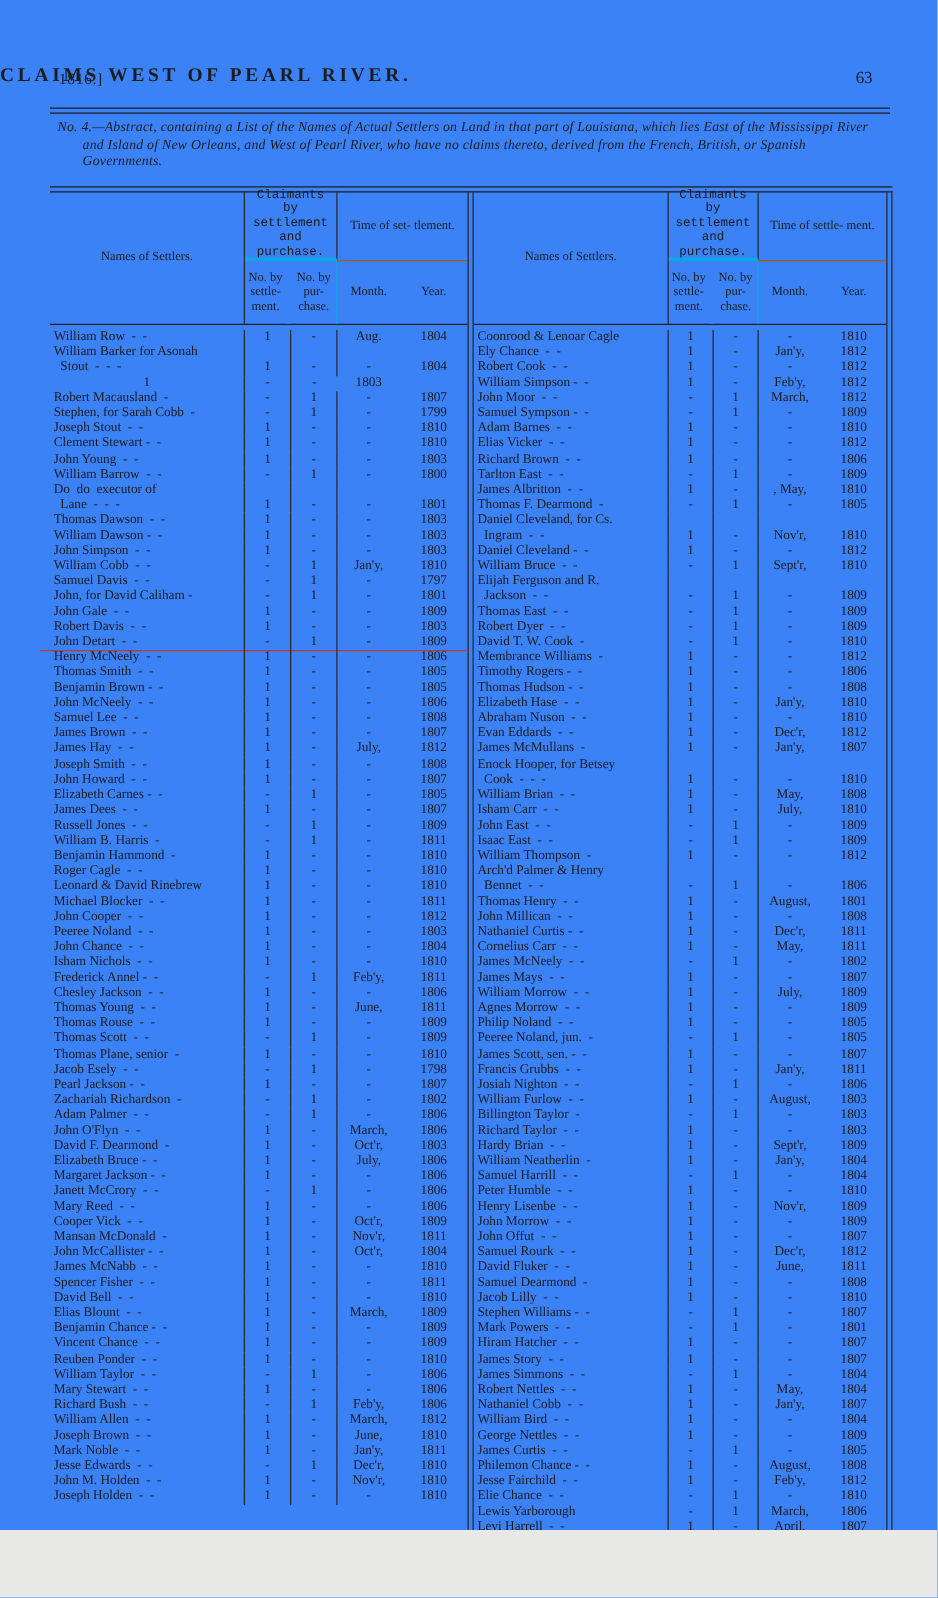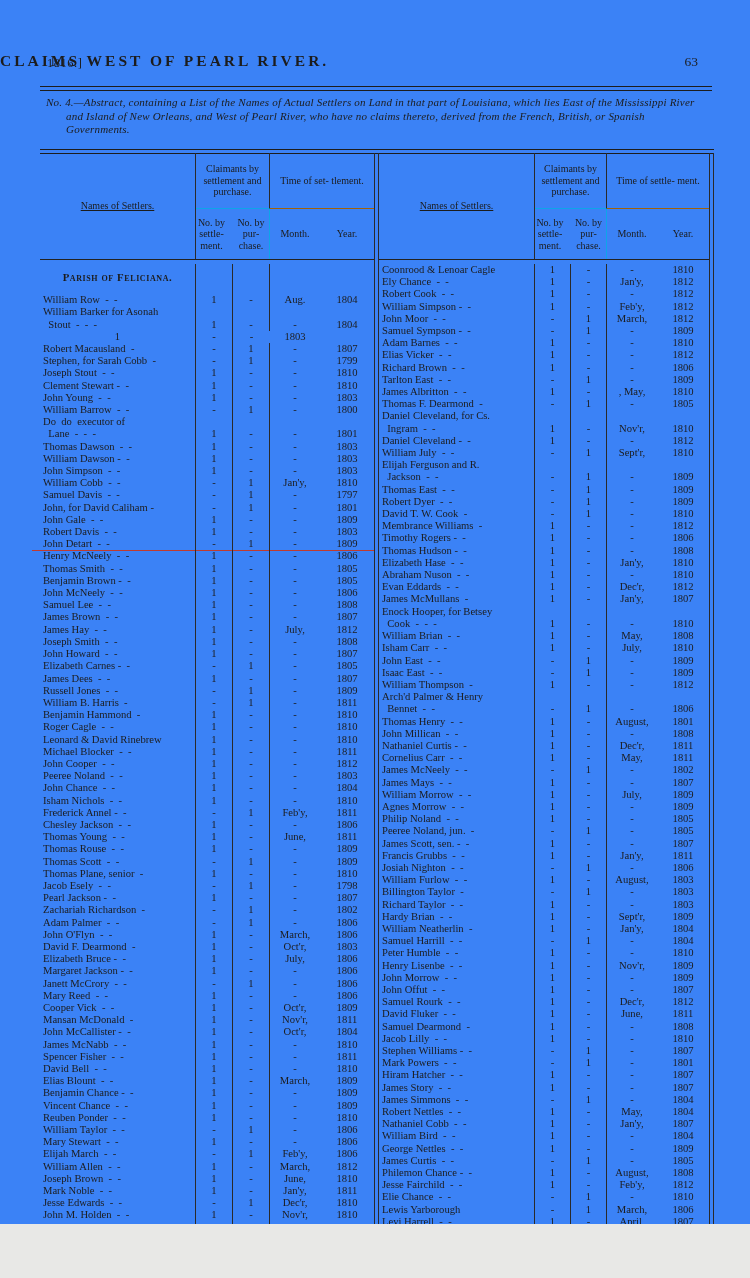--- a/index.html
+++ b/index.html
@@ -27,27 +27,27 @@
   .vsep{width:3px;border-left:1.1px solid #2a2a2a;border-right:1.1px solid #2a2a2a;}
   .tbl{display:flex;flex-direction:column;}
   #tbl-left{width:334px;}
   #tbl-right{width:330px;}
   
   .thead{display:grid;grid-template-rows:56px 50px;border-bottom:1.5px solid #222;}
   #tbl-left .thead{grid-template-columns:156px 37px 37px 50px 54px;}
   #tbl-right .thead{grid-template-columns:156px 36px 36px 50px 52px;}
   .thead div{font-size:10px;line-height:11.5px;text-align:center;}
   .h-names{grid-row:1/3;grid-column:1/2;border-right:1px solid #2a2a2a;
-    display:flex;align-items:center;justify-content:center;font-size:11px;text-decoration:underline;}
+    display:flex;align-items:center;justify-content:center;font-size:11px;}
   .h-claim{grid-row:1/2;grid-column:2/4;border-right:1px solid #2a2a2a;
-    border-bottom:1px solid #0ea5e9;display:flex;align-items:center;justify-content:center;
-    padding:2px 1px;}
+    border-bottom:3px solid #0ea5e9;display:flex;align-items:center;justify-content:center;
+    padding:2px 1px;font-family:Liberation Mono, monospace;}
   .h-time{grid-row:1/2;grid-column:4/6;border-bottom:1px solid #a16207;
     display:flex;align-items:center;justify-content:center;padding:2px 6px;font-size:10.5px;}
-  .h-sett{grid-row:2/3;grid-column:2/3;border-right:6px solid #3b82f6;
+  .h-sett{grid-row:2/3;grid-column:2/3;border-right:4px solid #3b82f6;
     display:flex;align-items:center;justify-content:center;padding:1px;}
   .h-pur{grid-row:2/3;grid-column:3/4;border-right:1px solid #0ea5e9;
     display:flex;align-items:center;justify-content:center;padding:1px;}
   .h-month{grid-row:2/3;grid-column:4/5;display:flex;align-items:center;justify-content:center;font-size:10.5px;}
   .h-year{grid-row:2/3;grid-column:5/6;display:flex;align-items:center;justify-content:center;font-size:10.5px;}
   
   .tbody{padding-top:4px;flex:1;}
   .trow{display:grid;position:relative;}
   #tbl-left .trow{grid-template-columns:156px 37px 37px 50px 54px;}
   #tbl-right .trow{grid-template-columns:156px 36px 36px 50px 52px;}
@@ -83,21 +83,20 @@
         <div class="h-names">Names of Settlers.</div>
         <div class="h-claim">Claimants by settlement and purchase.</div>
         <div class="h-time">Time of set- tlement.</div>
         <div class="h-sett">No. by settle- ment.</div>
         <div class="h-pur">No. by pur- chase.</div>
         <div class="h-month">Month.</div>
         <div class="h-year">Year.</div>
       </div>
       <div class="tbody" id="left-body">
           <div class="trow section-row">
-            <div class="c name">Parish of Feliciana.</div>
             <div class="c num"></div>
             <div class="c num"></div>
             <div class="c mon"></div>
             <div class="c yr"></div>
           </div>
           <div class="trow">
             <div class="c name">William Row  -  -</div>
             <div class="c num">1</div>
             <div class="c num">-</div>
             <div class="c mon">Aug.</div>
@@ -567,21 +566,21 @@
             <div class="c yr">1806</div>
           </div>
           <div class="trow">
             <div class="c name">Mary Stewart  -  -</div>
             <div class="c num">1</div>
             <div class="c num">-</div>
             <div class="c mon">-</div>
             <div class="c yr">1806</div>
           </div>
           <div class="trow">
-            <div class="c name">Elijah March  -  -</div>
+            <div class="c name">Richard Bush  -  -</div>
             <div class="c num">-</div>
             <div class="c num">1</div>
             <div class="c mon">Feb'y,</div>
             <div class="c yr">1806</div>
           </div>
           <div class="trow">
             <div class="c name">William Allen  -  -</div>
             <div class="c num">1</div>
             <div class="c num">-</div>
             <div class="c mon">March,</div>
@@ -731,21 +730,21 @@
             <div class="c yr">1810</div>
           </div>
           <div class="trow">
             <div class="c name">Daniel Cleveland -  -</div>
             <div class="c num">1</div>
             <div class="c num">-</div>
             <div class="c mon">-</div>
             <div class="c yr">1812</div>
           </div>
           <div class="trow">
-            <div class="c name">William July  -  -</div>
+            <div class="c name">William Bruce  -  -</div>
             <div class="c num">-</div>
             <div class="c num">1</div>
             <div class="c mon">Sept'r,</div>
             <div class="c yr">1810</div>
           </div>
           <div class="trow">
             <div class="c name">Elijah Ferguson and R.
   Jackson  -  -</div>
             <div class="c num">-</div>
             <div class="c num">1</div>

